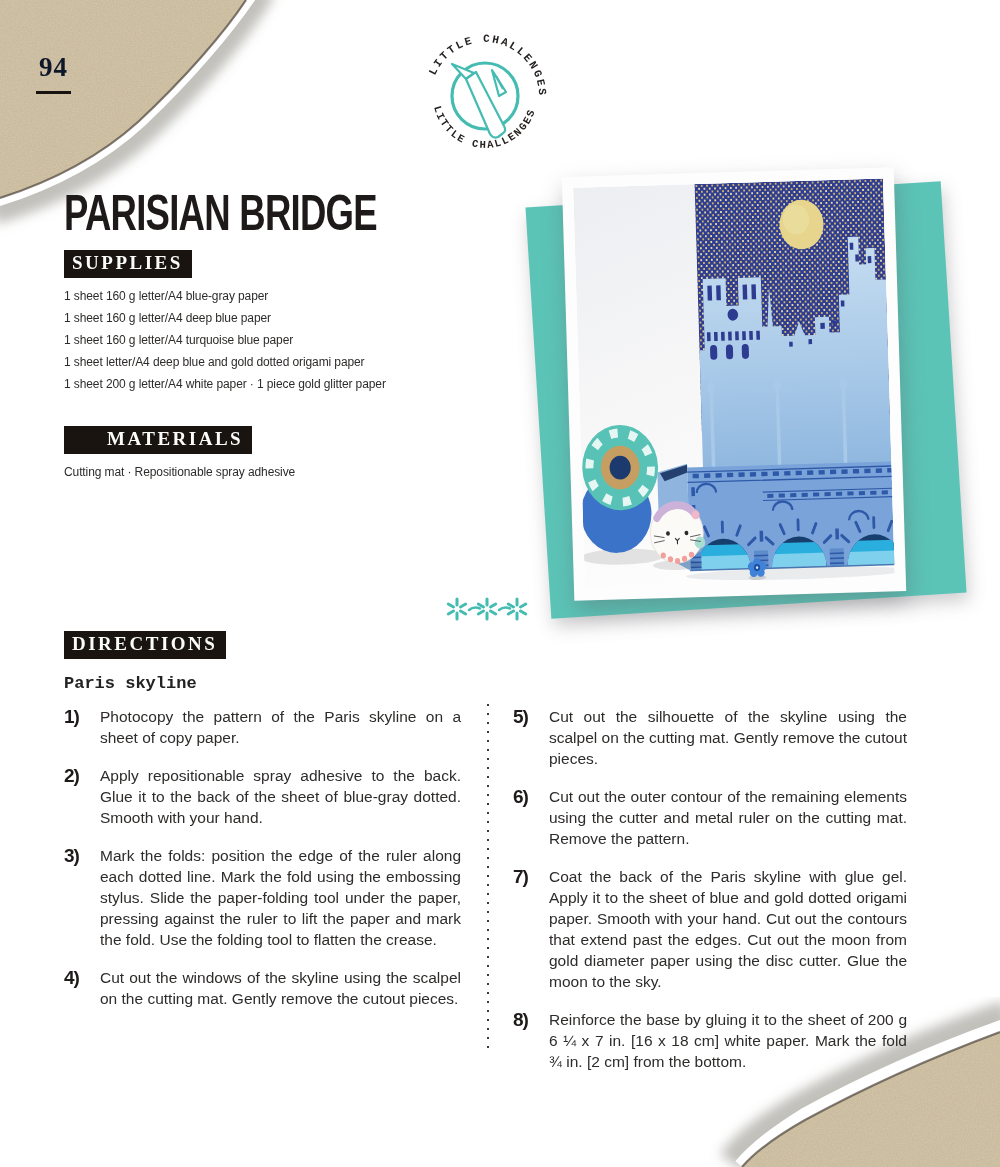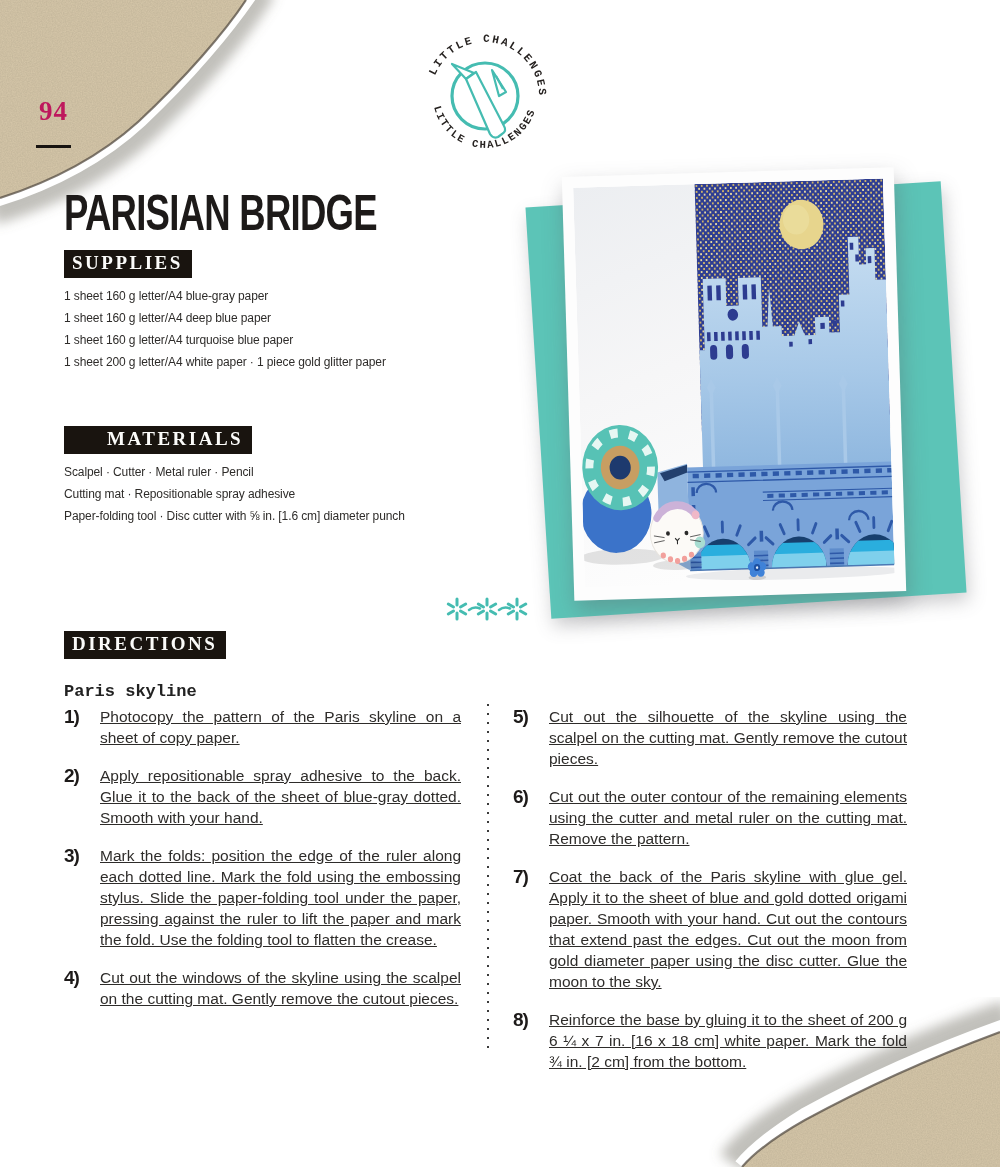--- a/index.html
+++ b/index.html
@@ -3,48 +3,48 @@
 <meta charset="utf-8">
 <style>
   html,body{margin:0;padding:0;}
   .page{position:relative;width:1000px;height:1167px;background:#ffffff;overflow:hidden;
         font-family:"Liberation Sans", sans-serif;color:#2e2c2a;}
   
   .corner-tl{position:absolute;left:0;top:0;z-index:1;}
   .corner-br{position:absolute;left:680px;top:997px;z-index:1;}
   
   .pagenum{position:absolute;left:36px;top:52px;z-index:2;
-           font-family:"Liberation Serif", serif;font-weight:bold;font-size:27px;color:#be185d;
-           border-bottom:3.5px solid #171310;padding:0 3px 18px 3px;letter-spacing:1px;margin-top:44px;}
+           font-family:"Liberation Serif", serif;font-weight:bold;font-size:27px;color:#0f172a;
+           border-bottom:3.5px solid #171310;padding:0 3px 8px 3px;letter-spacing:1px;}
   
   .stamp{position:absolute;left:400px;top:28px;z-index:2;}
   
   .title{position:absolute;left:64px;top:184px;z-index:2;margin:0;
          font-size:50px;font-weight:bold;color:#1d1a19;letter-spacing:-1px;white-space:nowrap;
          transform:scaleX(0.73);transform-origin:0 50%;}
   
   .tag{position:absolute;z-index:2;display:inline-block;background:#19140f;color:#fbfbf9;
        font-family:"Liberation Serif", serif;font-weight:bold;font-size:19px;
        letter-spacing:2.5px;padding:2px 9px 4px 8px;}
   .tag-supplies{left:64px;top:250px;}
   .tag-materials{left:64px;top:426px;padding-left:43px;}
   .tag-directions{left:64px;top:631px;}
   
   .plist{position:absolute;z-index:2;font-size:12px;line-height:22px;letter-spacing:-0.1px;color:#2e2c2a;}
   .list-supplies{left:64px;top:285px;width:480px;}
   .list-materials{left:64px;top:461px;width:480px;}
   
   .subheading{position:absolute;left:64px;top:674px;z-index:2;
-              font-family:"Liberation Mono", monospace;font-weight:bold;font-size:17px;color:#222;margin-top:8px;}
+              font-family:"Liberation Mono", monospace;font-weight:bold;font-size:17px;color:#222;}
   .col{position:absolute;top:706px;z-index:2;}
   .col1{left:64px;width:397px;}
   .col2{left:513px;width:394px;}
   .step{display:flex;margin-bottom:17px;}
   .step-num{flex:none;width:36px;font-weight:bold;font-size:19px;letter-spacing:-1px;color:#1d1a19;}
-  .step-text{flex:1;text-align:justify;font-size:15.5px;line-height:21px;color:#2e2c2a;text-decoration:underline;}
+  .step-text{flex:1;text-align:justify;font-size:15.5px;line-height:21px;color:#2e2c2a;}
   .divider{position:absolute;left:487px;top:704px;width:2.4px;height:344px;z-index:2;
            background-image:repeating-linear-gradient(to bottom,#3a3a3a 0 2.4px,transparent 2.4px 9px);}
   
   .ornament{position:absolute;left:444px;top:593px;z-index:2;}
   
   .photo-stack{position:absolute;left:536px;top:162px;width:426px;height:474px;z-index:3;}
   .card-teal{position:absolute;left:2px;top:32px;width:416px;height:412px;background:#5cc4b7;
              transform:rotate(-3.6deg);box-shadow:2px 8px 18px rgba(90,90,95,0.30);}
   .card-photo{position:absolute;left:32px;top:10px;width:332px;height:424px;background:#fdfdfd;
               transform:rotate(-1.7deg);box-shadow:2px 10px 22px rgba(90,90,95,0.35);}
@@ -116,28 +116,27 @@
     </text>
   </svg>
 
   <h1 class="title">PARISIAN BRIDGE</h1>
 
   <div class="tag tag-supplies">SUPPLIES</div>
   <div class="plist list-supplies">
     <div>1 sheet 160 g letter/A4 blue-gray paper</div>
     <div>1 sheet 160 g letter/A4 deep blue paper</div>
     <div>1 sheet 160 g letter/A4 turquoise blue paper</div>
+    <div>1 sheet letter/A4 deep blue and gold dotted origami paper</div>
     <div>1 sheet 200 g letter/A4 white paper · 1 piece gold glitter paper</div>
   </div>
 
   <div class="tag tag-materials">MATERIALS</div>
   <div class="plist list-materials">
-    <div>Scalpel · Cutter · Metal ruler · Pencil</div>
     <div>Cutting mat · Repositionable spray adhesive</div>
-    <div>Paper-folding tool · Disc cutter with ⅝ in. [1.6 cm] diameter punch</div>
   </div>
 
   <div class="photo-stack">
     <div class="card-teal"></div>
     <div class="card-photo">
       <div class="photo-inner">
         <svg viewBox="0 0 352 404" preserveAspectRatio="none">
           <defs>
             <pattern id="golddots" width="6" height="6" patternUnits="userSpaceOnUse">
               <rect width="6" height="6" fill="#2e3d92"></rect>

